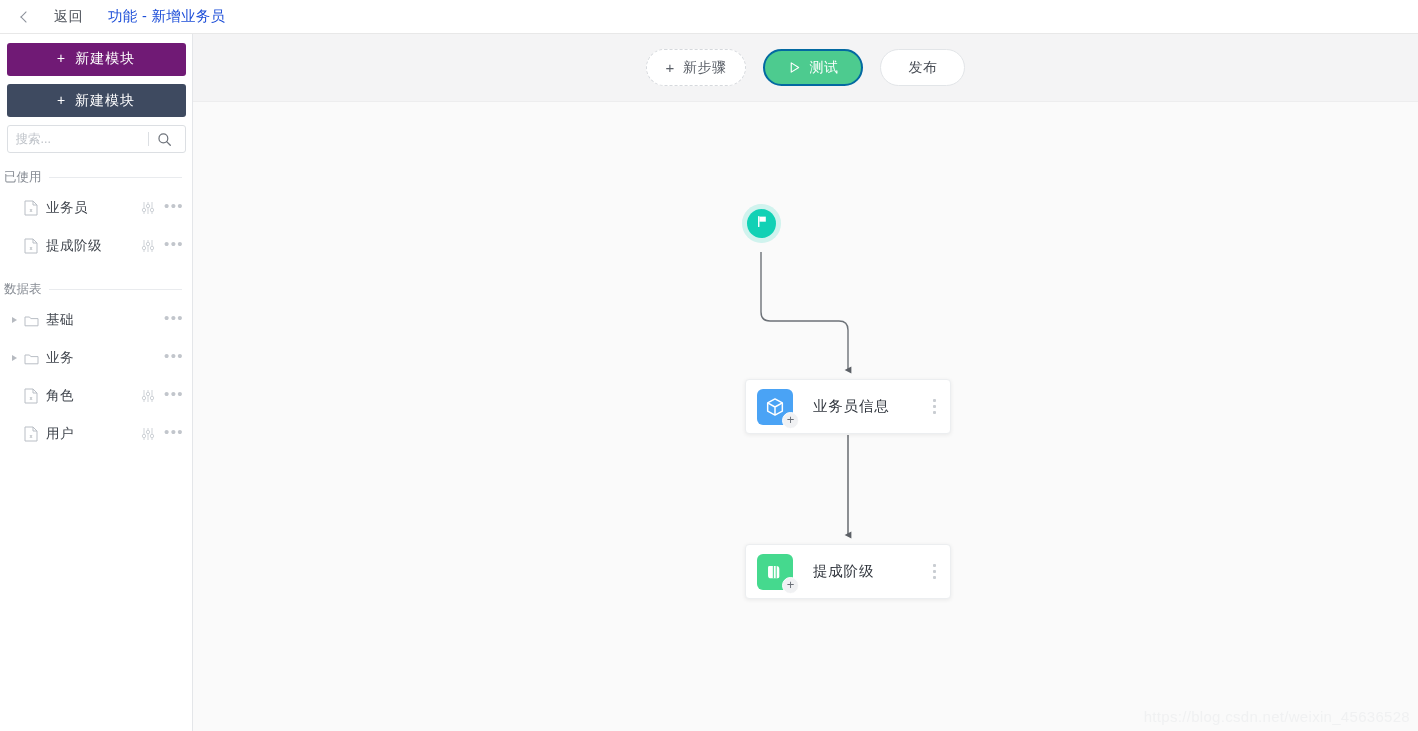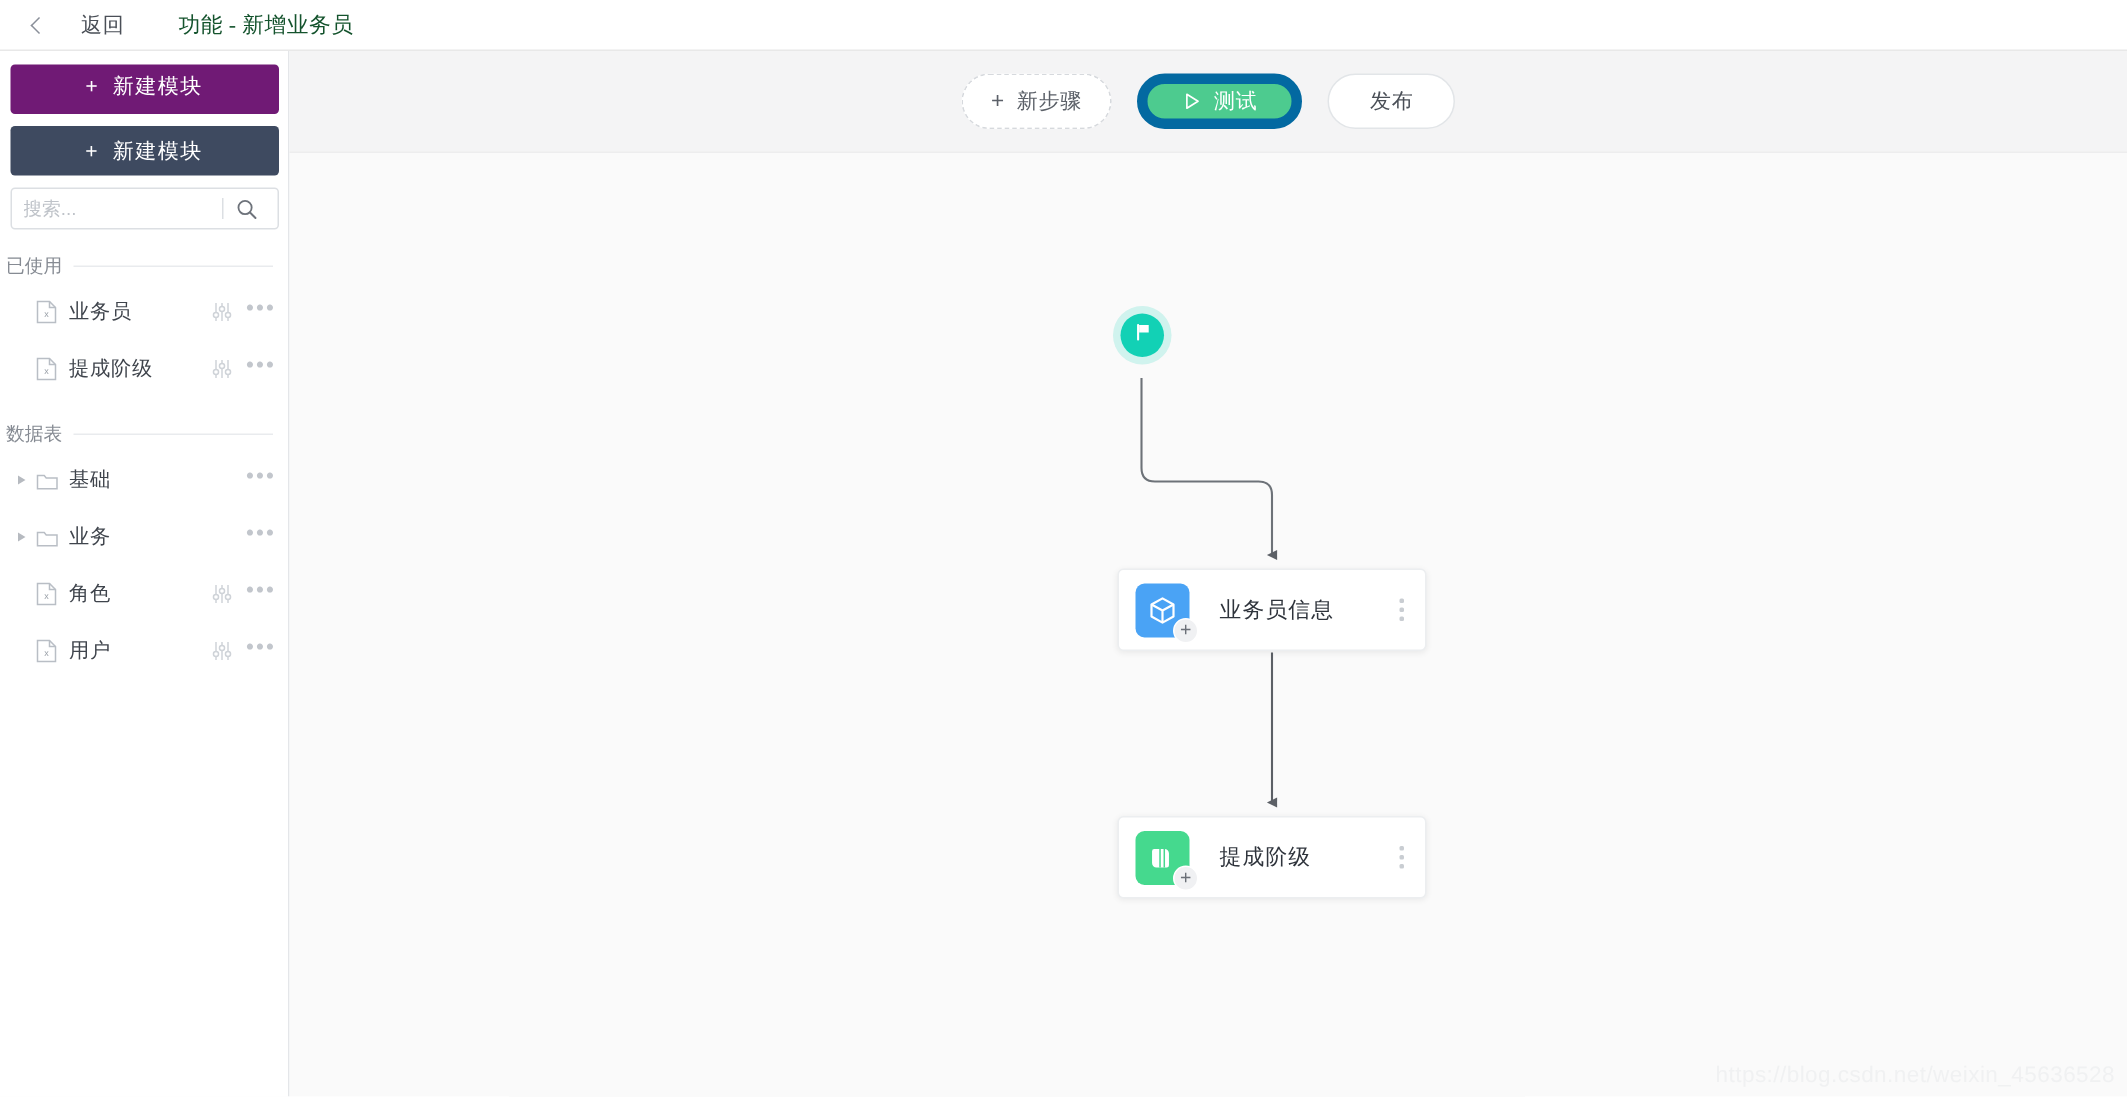--- a/index.html
+++ b/index.html
@@ -35,25 +35,24 @@
     border-bottom: 1.4px solid #8a8f99;
     transform: rotate(45deg);
   }
   .back-label {
     margin-left: 24px;
     font-size: 14px;
     color: #4a4f57;
     letter-spacing: 0.5px;
   }
   .header-title {
-    margin-left: 36px;
+    margin-left: 25px;
     font-size: 14.5px;
-    color: #14532d;
+    color: #1d4ed8;
     letter-spacing: 0.3px;
-    font-family: Liberation Serif, serif;
   }
 
   
   .sidebar {
     position: absolute; top: 34px; left: 0;
     width: 193px; height: 697px;
     background: #ffffff;
     border-right: 1px solid #e4e6e9;
     padding-top: 9px;
   }
@@ -187,21 +186,21 @@
     letter-spacing: 0.5px;
   }
   .tb-dashed {
     background: #ffffff;
     border: 1px dashed #d6d9dd;
     color: #5b6068;
     padding: 0 19px;
   }
   .tb-green {
     background: #4dcb8f;
-    border: 7px solid #0369a1;
+    border: 2px solid #0369a1;
     color: #ffffff;
     padding: 0 23px;
   }
   .tb-white {
     background: #ffffff;
     border: 1px solid #e2e5e8;
     color: #4a4f57;
     padding: 0 27px;
   }
   .tb-icon { margin-right: 8px; display: inline-flex; align-items: center; }

